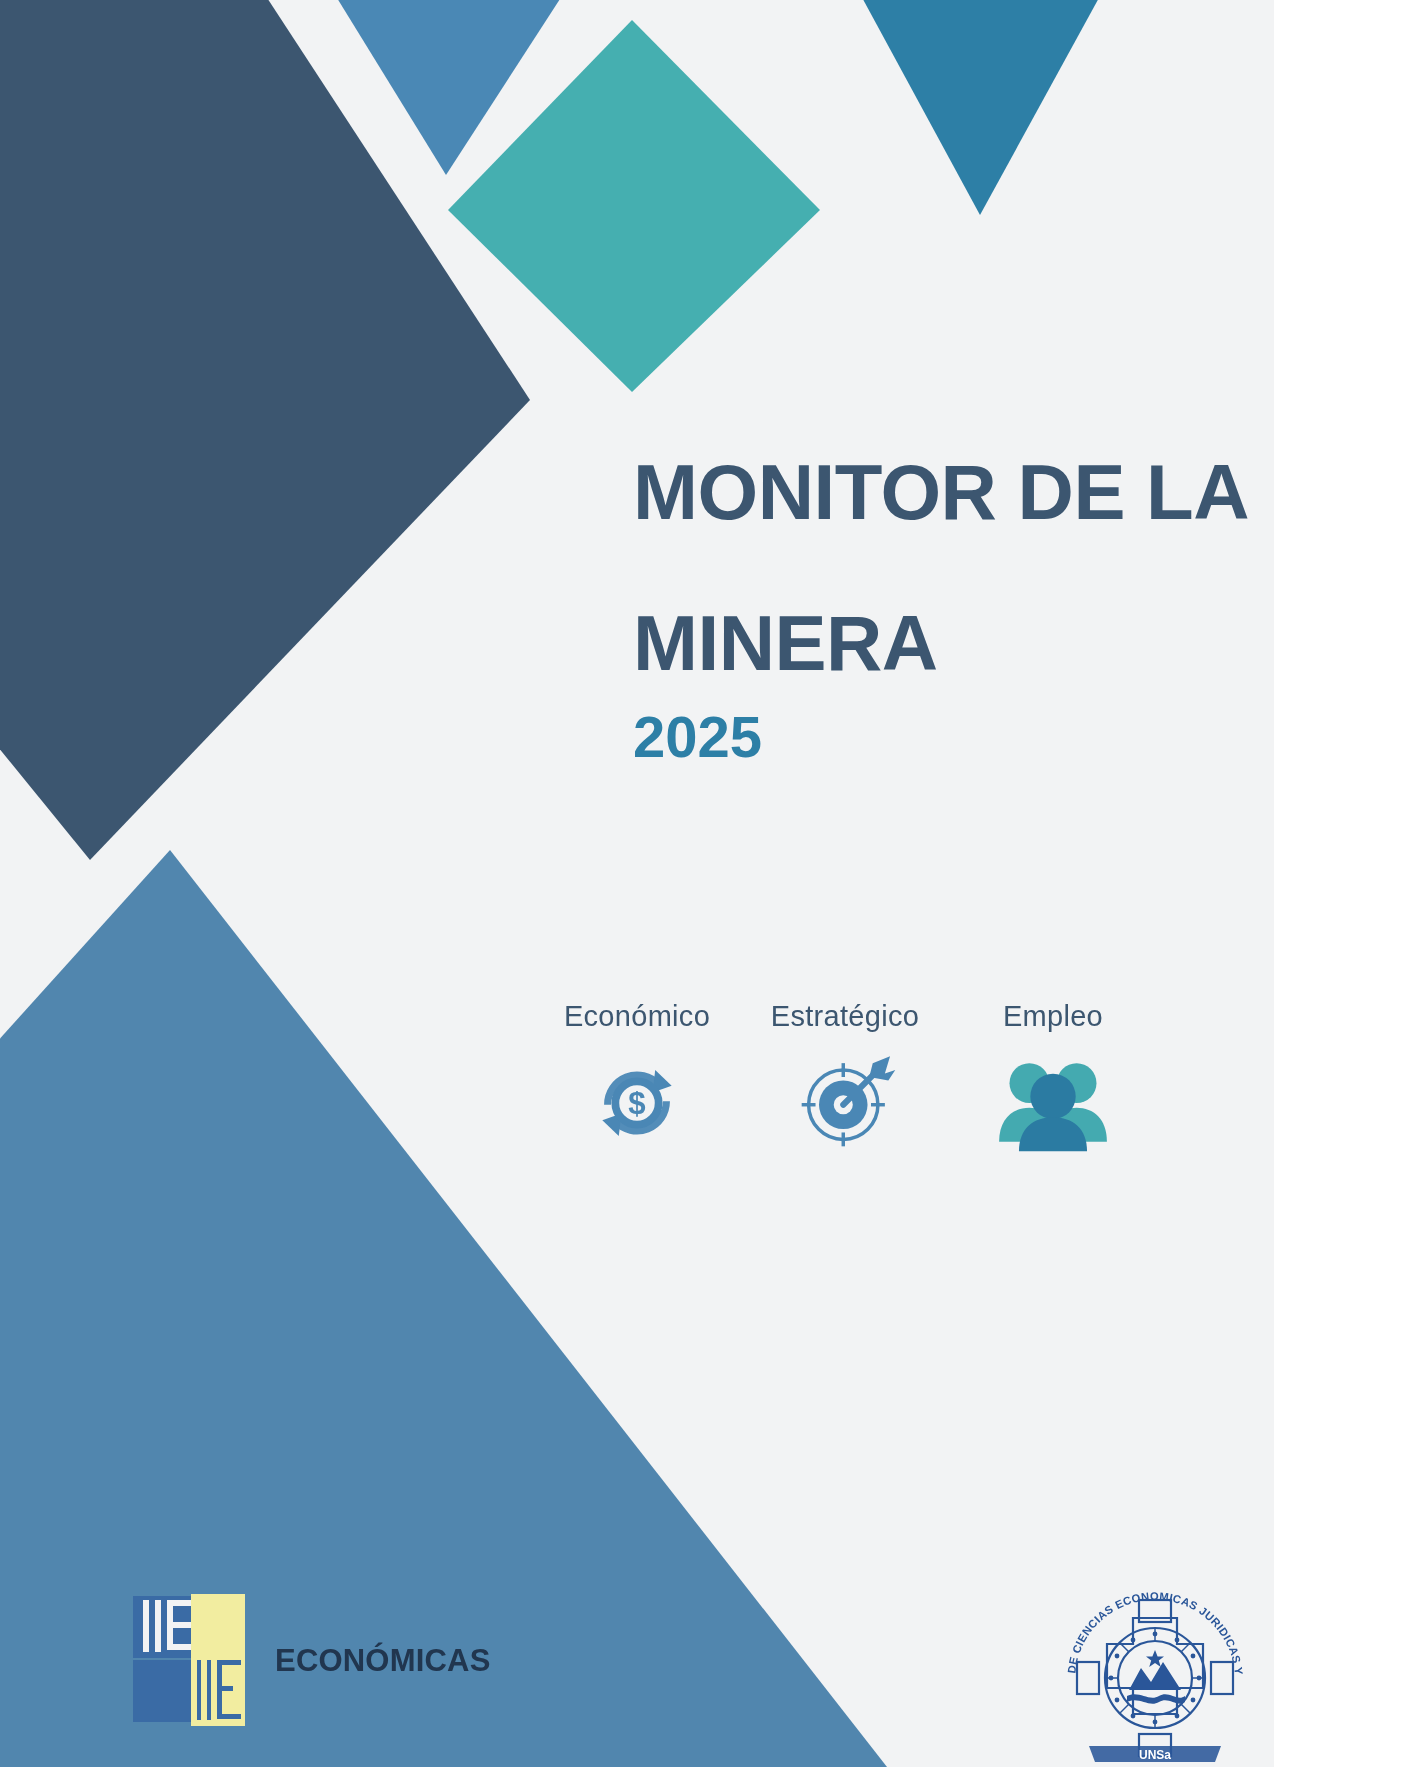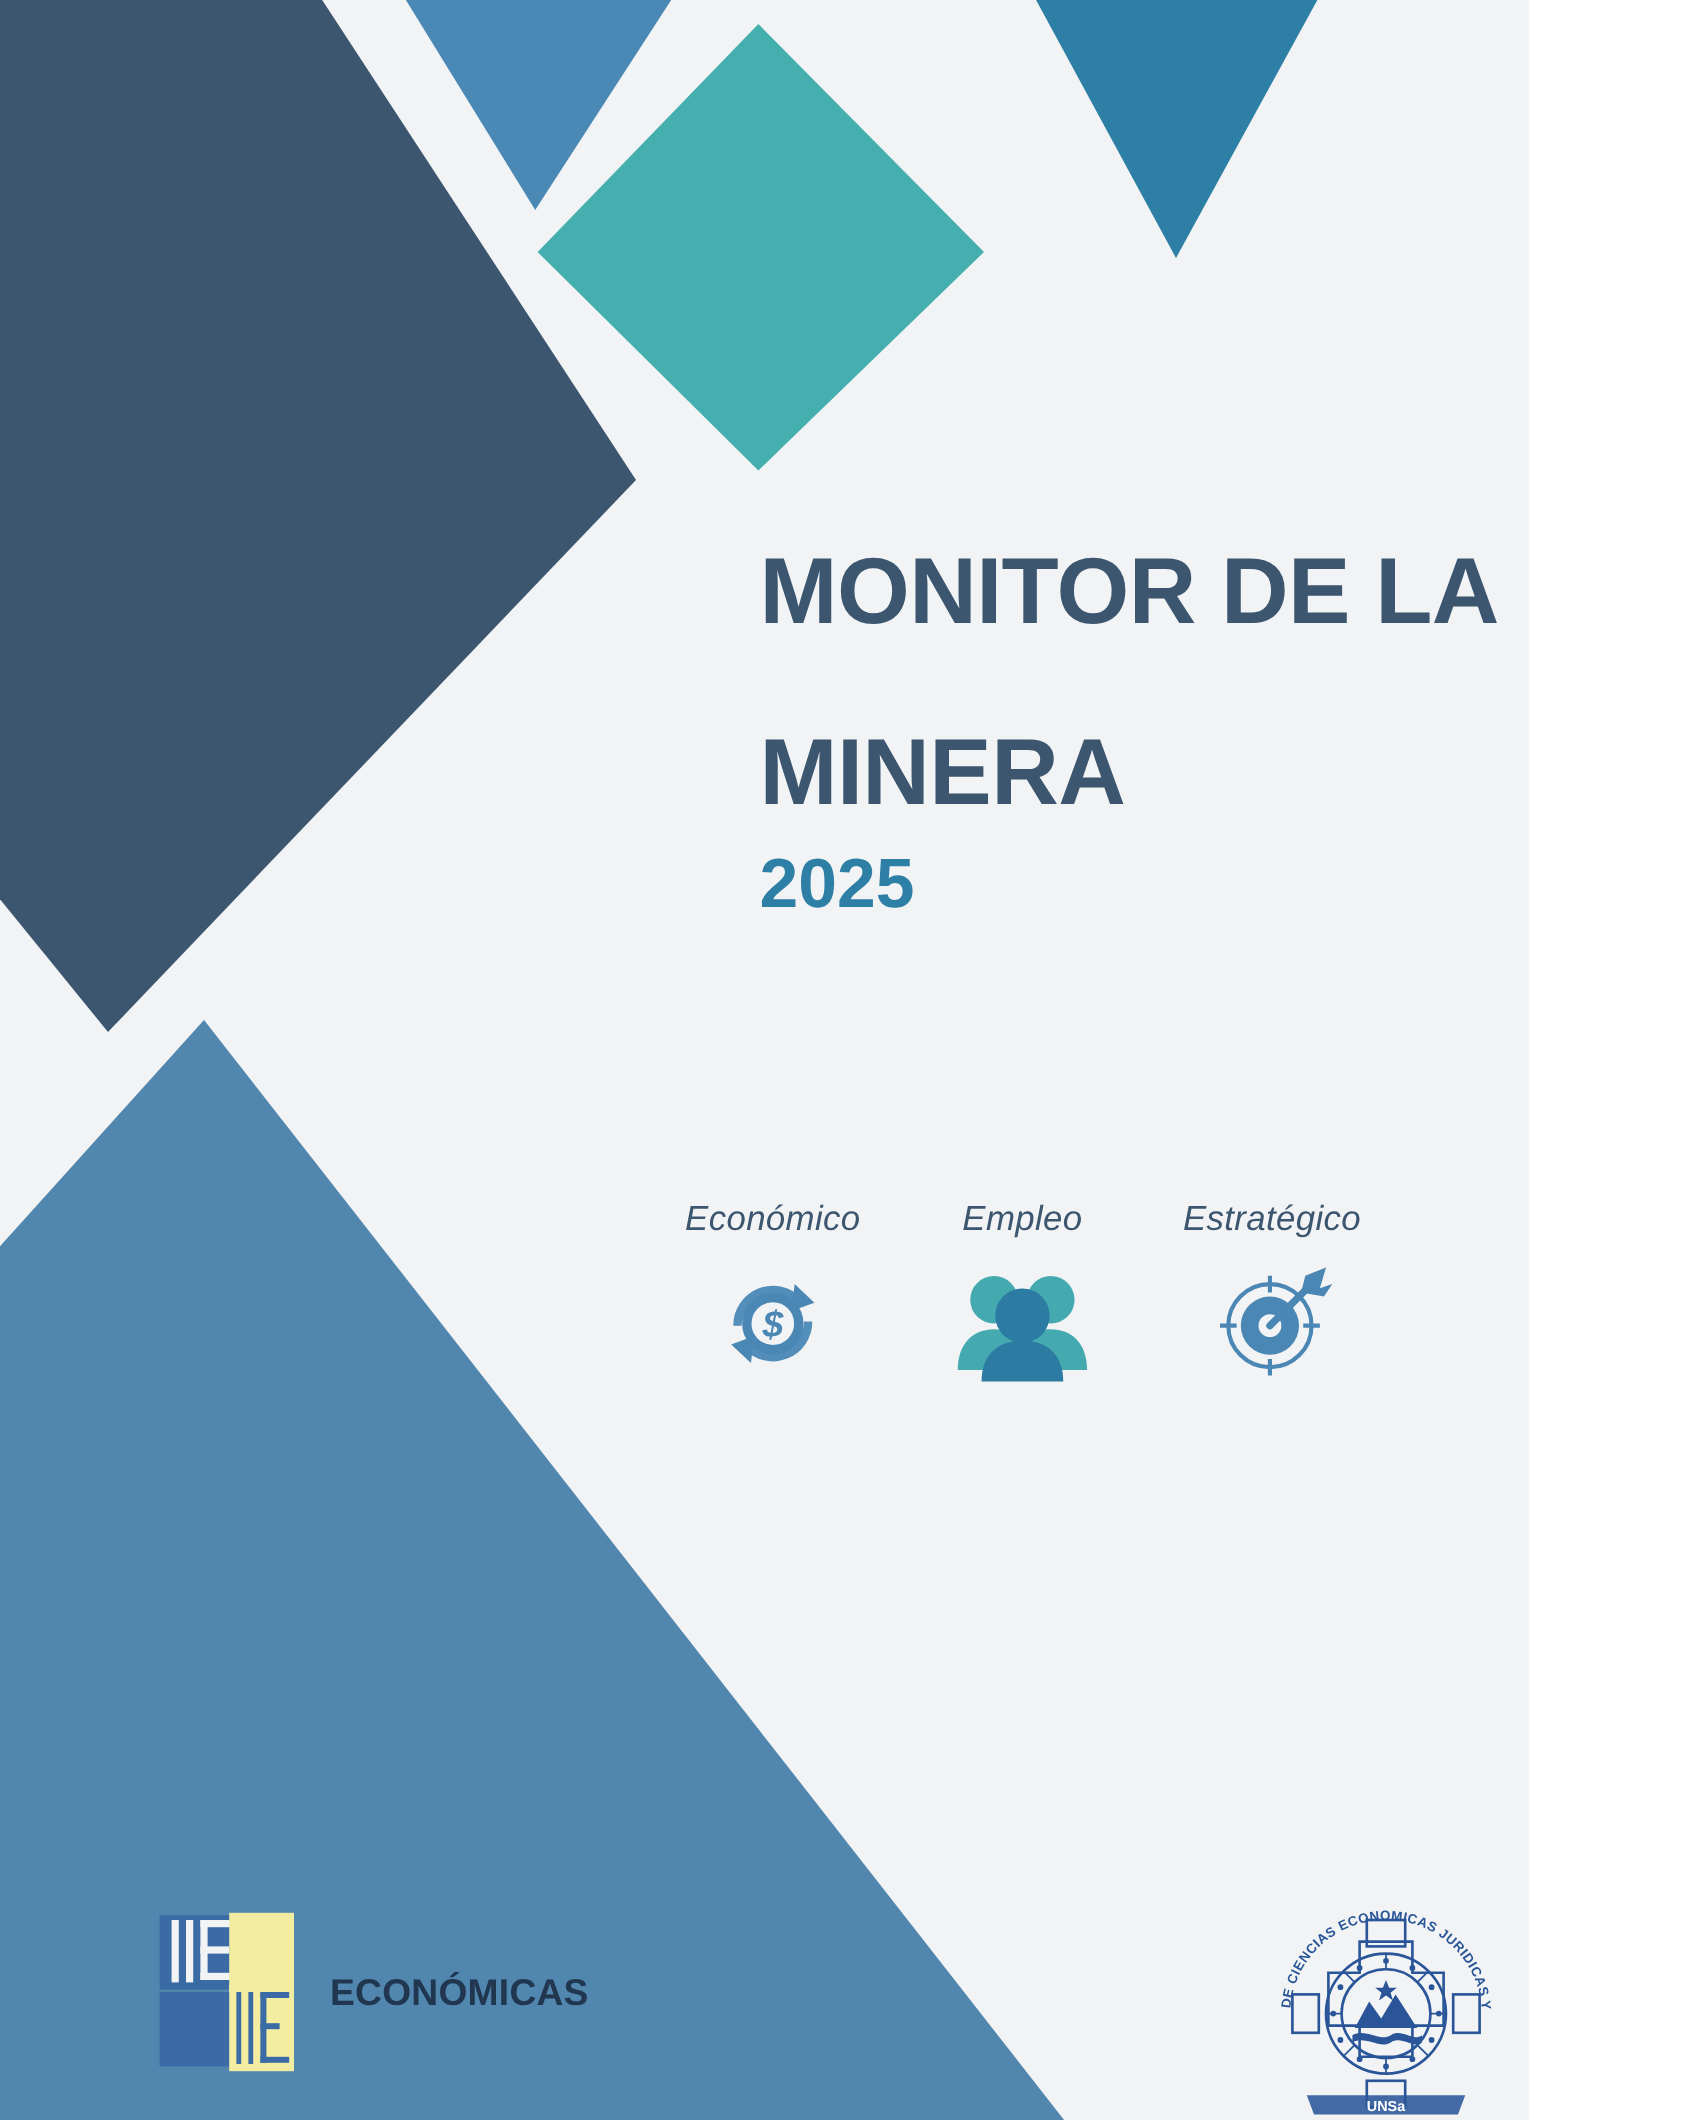--- a/index.html
+++ b/index.html
@@ -59,24 +59,23 @@
     color: #2d7fa6;
   }
 
   
   .pillars {
     position: absolute;
     left: 535px;
     top: 1000px;
     width: 620px;
     display: flex;
-    justify-content: flex-end;
+    justify-content: center;
     align-items: flex-start;
     gap: 18px;
-    font-style: italic;
   }
   .pillar {
     width: 190px;
     display: flex;
     flex-direction: column;
     align-items: center;
   }
   .pillar-label {
     font-size: 29px;
     color: #3c5670;
@@ -158,43 +157,20 @@
 
             <path d="M22 62 A38 38 0 0 1 88 36 L84 45 A30 30 0 0 0 30 62 Z" opacity="0.95"></path>
             <path d="M81 22 L100 40 L78 48 Z"></path>
 
             <path d="M98 58 A38 38 0 0 1 32 84 L36 75 A30 30 0 0 0 90 58 Z" opacity="0.95"></path>
             <path d="M39 98 L20 80 L42 72 Z"></path>
 
             <circle cx="60" cy="60" r="25" fill="none" stroke="#4a87b5" stroke-width="9"></circle>
 
             <text x="60" y="73" font-size="36" font-weight="bold" text-anchor="middle" font-family="Liberation Sans, sans-serif" fill="#4a87b5">$</text>
-          </g>
-        </svg>
-      </div>
-    </div>
-
-    <div class="pillar">
-      <div class="pillar-label">Empleo</div>
-      <div class="pillar-icon">
-        <svg viewBox="0 0 130 110" width="130" height="104">
-
-          <g fill="#44aab0">
-            <circle cx="40" cy="34" r="21"></circle>
-            <path d="M8 96 C8 72 22 60 40 60 C58 60 72 72 72 96 Z"></path>
-          </g>
-
-          <g fill="#44aab0">
-            <circle cx="90" cy="34" r="21"></circle>
-            <path d="M58 96 C58 72 72 60 90 60 C108 60 122 72 122 96 Z"></path>
-          </g>
-
-          <g fill="#2b7ba2">
-            <circle cx="65" cy="48" r="24"></circle>
-            <path d="M29 106 C29 82 44 70 65 70 C86 70 101 82 101 106 Z"></path>
           </g>
         </svg>
       </div>
     </div>
 
     <div class="pillar">
       <div class="pillar-label">Estratégico</div>
       <div class="pillar-icon">
         <svg viewBox="0 0 120 120" width="124" height="104">
           <g stroke="#4a87b5" fill="none" stroke-width="4">
@@ -203,20 +179,43 @@
             <line x1="58" y1="94" x2="58" y2="110"></line>
             <line x1="10" y1="62" x2="26" y2="62"></line>
             <line x1="90" y1="62" x2="106" y2="62"></line>
           </g>
           <circle cx="58" cy="62" r="28" fill="#4a87b5"></circle>
           <circle cx="58" cy="62" r="11" fill="#f2f3f4"></circle>
 
           <line x1="58" y1="62" x2="100" y2="20" stroke="#4a87b5" stroke-width="7" stroke-linecap="round"></line>
 
           <path d="M92 14 L112 6 L106 26 L118 22 L110 34 L88 30 Z" fill="#4a87b5"></path>
+        </svg>
+      </div>
+    </div>
+
+    <div class="pillar">
+      <div class="pillar-label">Empleo</div>
+      <div class="pillar-icon">
+        <svg viewBox="0 0 130 110" width="130" height="104">
+
+          <g fill="#44aab0">
+            <circle cx="40" cy="34" r="21"></circle>
+            <path d="M8 96 C8 72 22 60 40 60 C58 60 72 72 72 96 Z"></path>
+          </g>
+
+          <g fill="#44aab0">
+            <circle cx="90" cy="34" r="21"></circle>
+            <path d="M58 96 C58 72 72 60 90 60 C108 60 122 72 122 96 Z"></path>
+          </g>
+
+          <g fill="#2b7ba2">
+            <circle cx="65" cy="48" r="24"></circle>
+            <path d="M29 106 C29 82 44 70 65 70 C86 70 101 82 101 106 Z"></path>
+          </g>
         </svg>
       </div>
     </div>
 
   </div>
 
   <div class="iie-logo">
     <svg class="iie-mark" viewBox="0 0 122 138">
 
       <rect x="2" y="4" width="74" height="62" fill="#3a6ba5"></rect>

